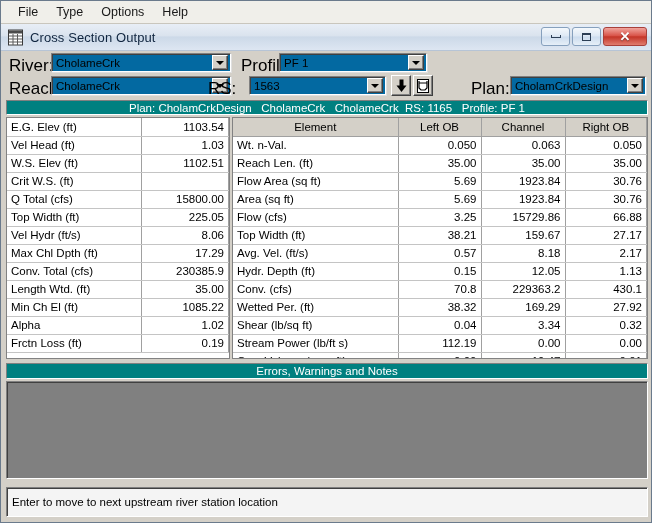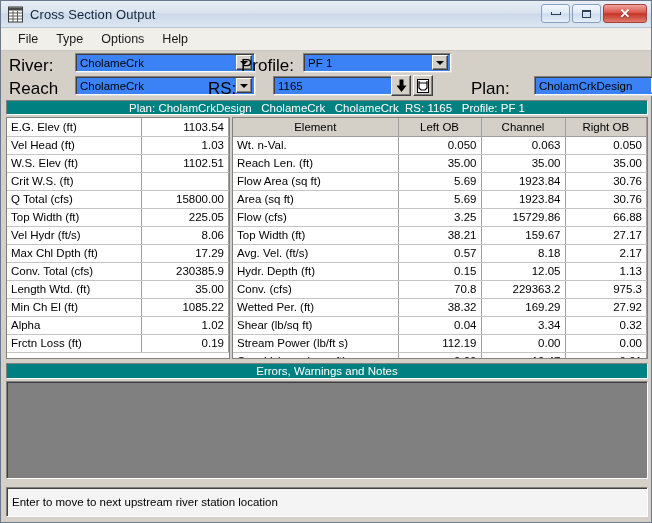--- a/index.html
+++ b/index.html
@@ -119,29 +119,28 @@
   .lbl {
     position: absolute;
     font-size: 17px;
     color: #000;
     font-family: "Liberation Sans", sans-serif;
     white-space: nowrap;
   }
   .combo {
     position: absolute;
     height: 19px;
-    background: #3b82f6;
+    background: #0369a1;
     border: 1px solid #808080;
     border-right-color: #ffffff;
     border-bottom-color: #ffffff;
     box-shadow: inset 1px 1px 0 #404040, 1px 1px 0 #dfdfdf;
     box-sizing: border-box;
     display: flex;
     align-items: center;
-    margin-left: 24px;
   }
   .combo .val {
     flex: 1;
     padding-left: 4px;
     font-size: 11.5px;
     color: #000;
     overflow: hidden;
     white-space: nowrap;
     font-family: "Liberation Sans", sans-serif;
   }
@@ -264,20 +263,27 @@
   #status-text {
     font-size: 11.5px;
     color: #000;
     font-family: "Liberation Sans", sans-serif;
   }
 </style>
 </head>
 <body>
 
 <div id="window">
+
+  <div id="menubar">
+    <span class="menu-item">File</span>
+    <span class="menu-item">Type</span>
+    <span class="menu-item">Options</span>
+    <span class="menu-item">Help</span>
+  </div>
 
   <div id="titlebar">
     <svg id="app-icon" viewBox="0 0 17 17">
       <rect x="1.5" y="1" width="14" height="15" fill="#ffffff" stroke="#3a3a3a" stroke-width="1"></rect>
       <rect x="2" y="1.5" width="13" height="3" fill="#4a4a4a"></rect>
       <line x1="2" y1="7" x2="15" y2="7" stroke="#5a5a5a" stroke-width="1"></line>
       <line x1="2" y1="10" x2="15" y2="10" stroke="#5a5a5a" stroke-width="1"></line>
       <line x1="2" y1="13" x2="15" y2="13" stroke="#5a5a5a" stroke-width="1"></line>
       <line x1="6" y1="5" x2="6" y2="16" stroke="#5a5a5a" stroke-width="1"></line>
       <line x1="10.5" y1="5" x2="10.5" y2="16" stroke="#5a5a5a" stroke-width="1"></line>
@@ -290,27 +296,20 @@
       </div>
       <div class="win-btn">
         <span class="glyph-max"></span>
       </div>
       <div class="win-btn close">
         <span class="glyph-close">✕</span>
       </div>
     </div>
   </div>
 
-  <div id="menubar">
-    <span class="menu-item">File</span>
-    <span class="menu-item">Type</span>
-    <span class="menu-item">Options</span>
-    <span class="menu-item">Help</span>
-  </div>
-
   <div id="selectors">
 
     <span class="lbl" style="left:8px; top:5px;">River:</span>
     <div class="combo" style="left:50px; top:2px; width:180px;">
       <span class="val">CholameCrk</span>
       <span class="arrowbox">
           <span class="tri-down"></span>
         </span>
     </div>
 
@@ -325,21 +324,21 @@
     <span class="lbl" style="left:240px; top:5px;">Profile:</span>
     <div class="combo" style="left:278px; top:2px; width:148px;">
       <span class="val">PF 1</span>
       <span class="arrowbox">
           <span class="tri-down"></span>
         </span>
     </div>
 
     <span class="lbl" style="left:207px; top:28px;">RS:</span>
     <div class="combo" style="left:248px; top:25px; width:137px;">
-      <span class="val">1165</span>
+      <span class="val">1563</span>
       <span class="arrowbox">
           <span class="tri-down"></span>
         </span>
     </div>
 
     <div class="sqbtn" style="left:390px; top:24px;">
       <svg width="11" height="14" viewBox="0 0 11 14">
         <rect x="3.5" y="0.5" width="4" height="7" fill="#000"></rect>
         <polygon points="0.5,6.5 10.5,6.5 5.5,13" fill="#000"></polygon>
       </svg>
@@ -489,21 +488,21 @@
           <tr>
             <td class="label-cell">Hydr. Depth (ft)</td>
             <td class="num">0.15</td>
             <td class="num">12.05</td>
             <td class="num">1.13</td>
           </tr>
           <tr>
             <td class="label-cell">Conv. (cfs)</td>
             <td class="num">70.8</td>
             <td class="num">229363.2</td>
-            <td class="num">975.3</td>
+            <td class="num">430.1</td>
           </tr>
           <tr>
             <td class="label-cell">Wetted Per. (ft)</td>
             <td class="num">38.32</td>
             <td class="num">169.29</td>
             <td class="num">27.92</td>
           </tr>
           <tr>
             <td class="label-cell">Shear (lb/sq ft)</td>
             <td class="num">0.04</td>

